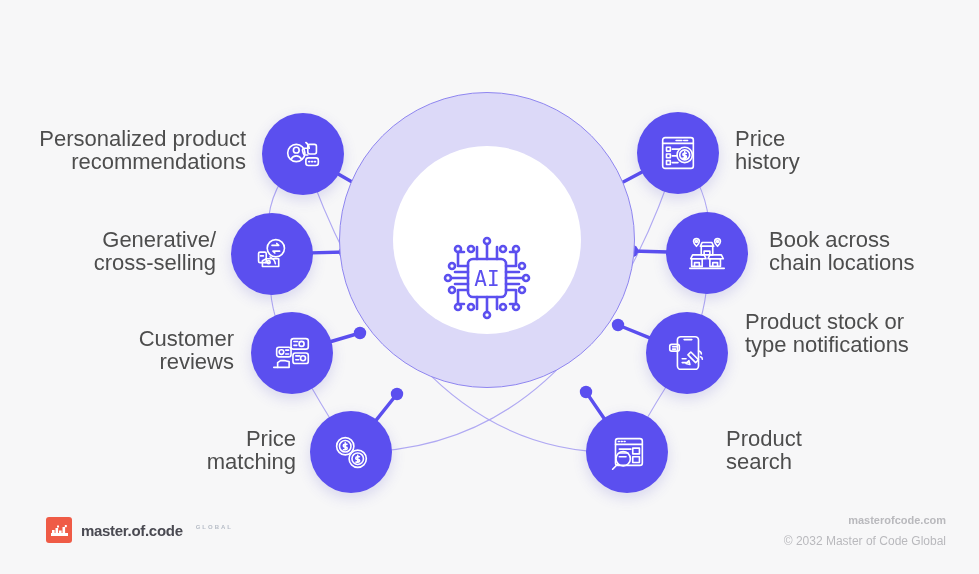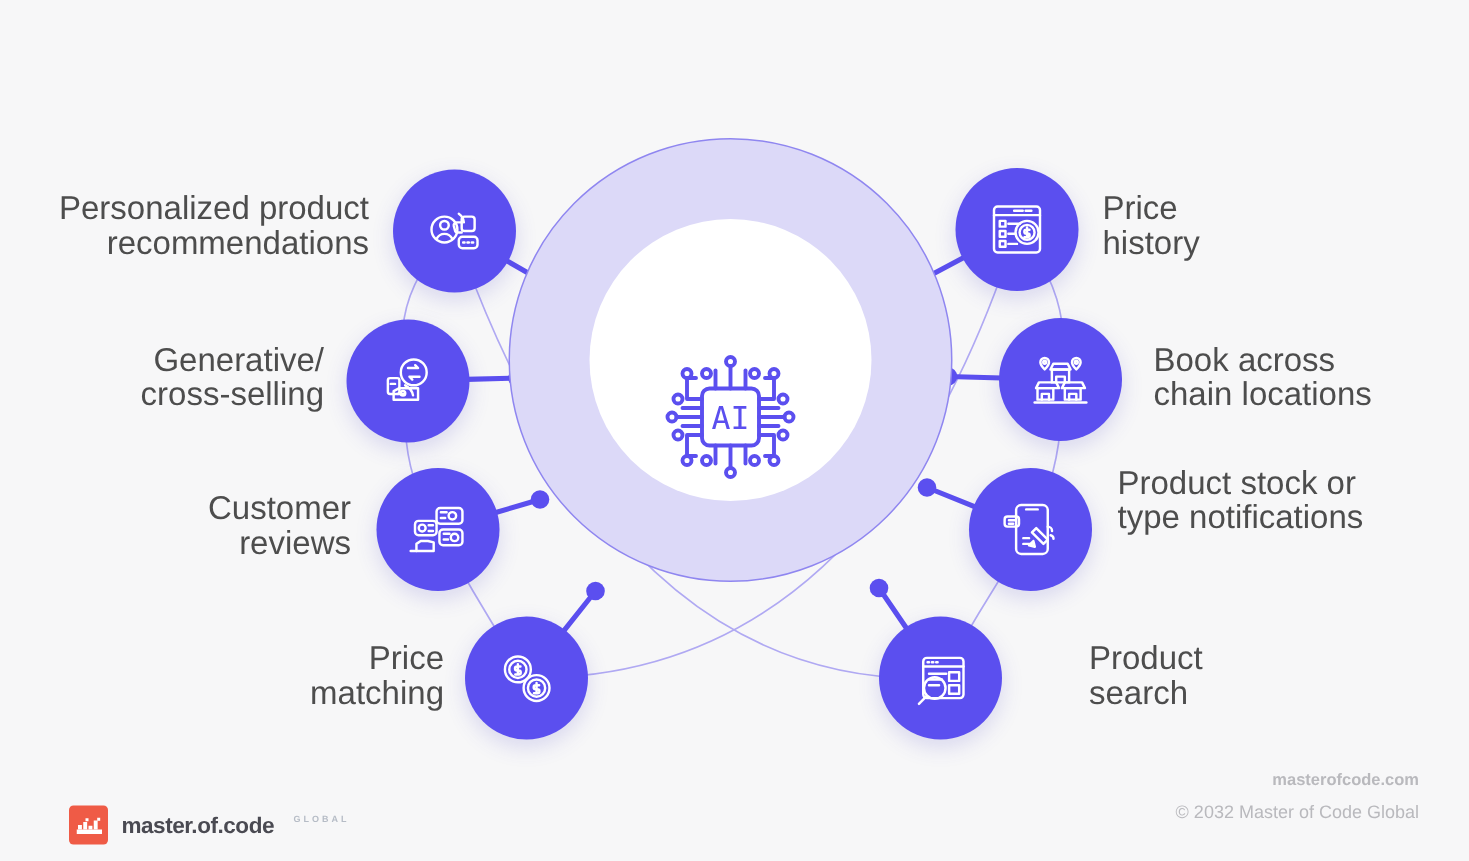--- a/index.html
+++ b/index.html
@@ -60,21 +60,21 @@
     line-height:23px;
     color:#4d4d4d;
     white-space:pre-line;
   }
   .label.right{text-align:left;}
   .label.left{text-align:right;}
 
   
   .logo-wrap{
     position:absolute;left:46px;top:517px;
-    display:flex;align-items:center;gap:9px;margin-top:20px;
+    display:flex;align-items:center;gap:9px;
   }
   .logo-mark{
     width:26px;height:26px;border-radius:3px;background:#ef5b46;
     display:flex;align-items:center;justify-content:center;
   }
   .logo-text{
     font-size:15px;font-weight:bold;color:#4a4a52;letter-spacing:-0.3px;
   }
   .logo-sub{
     font-size:6px;color:#b6bcc6;letter-spacing:2px;font-weight:bold;

